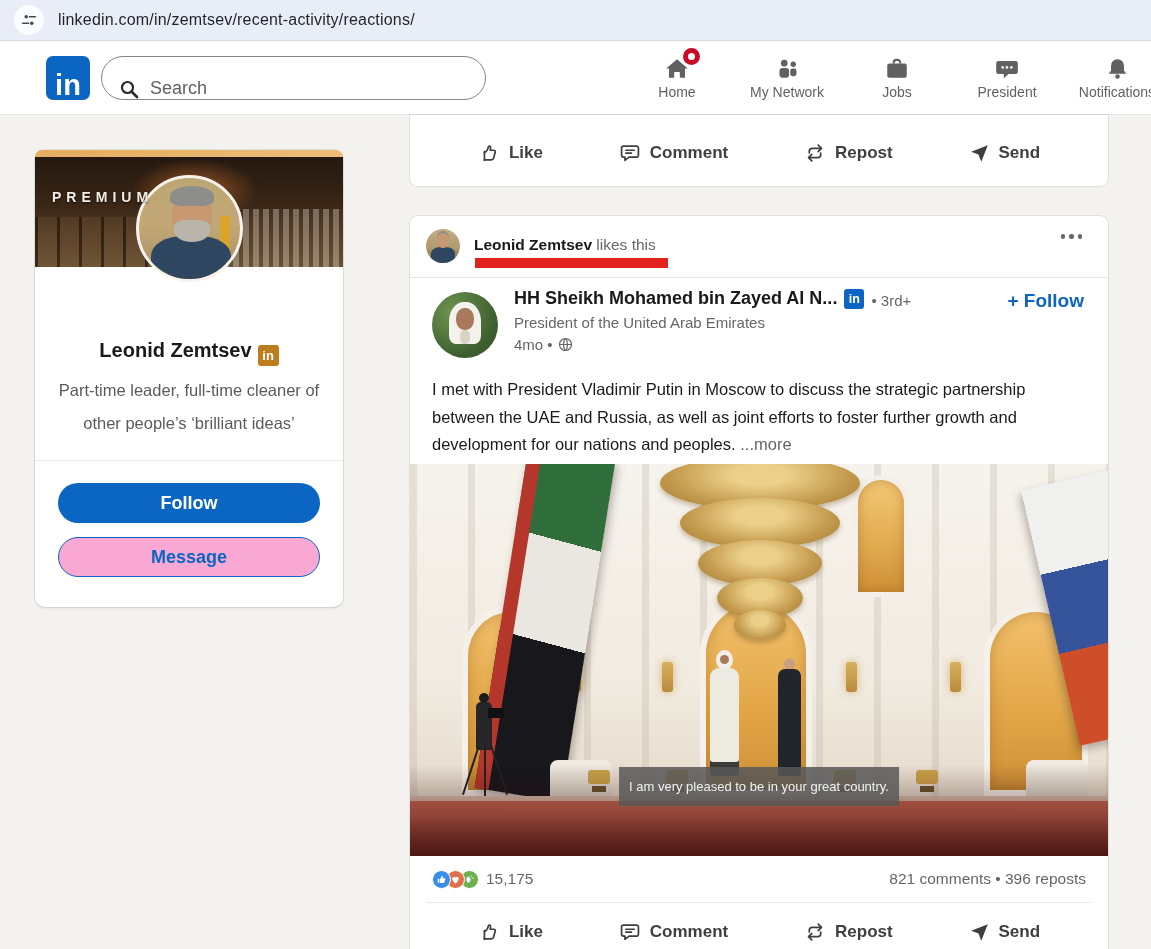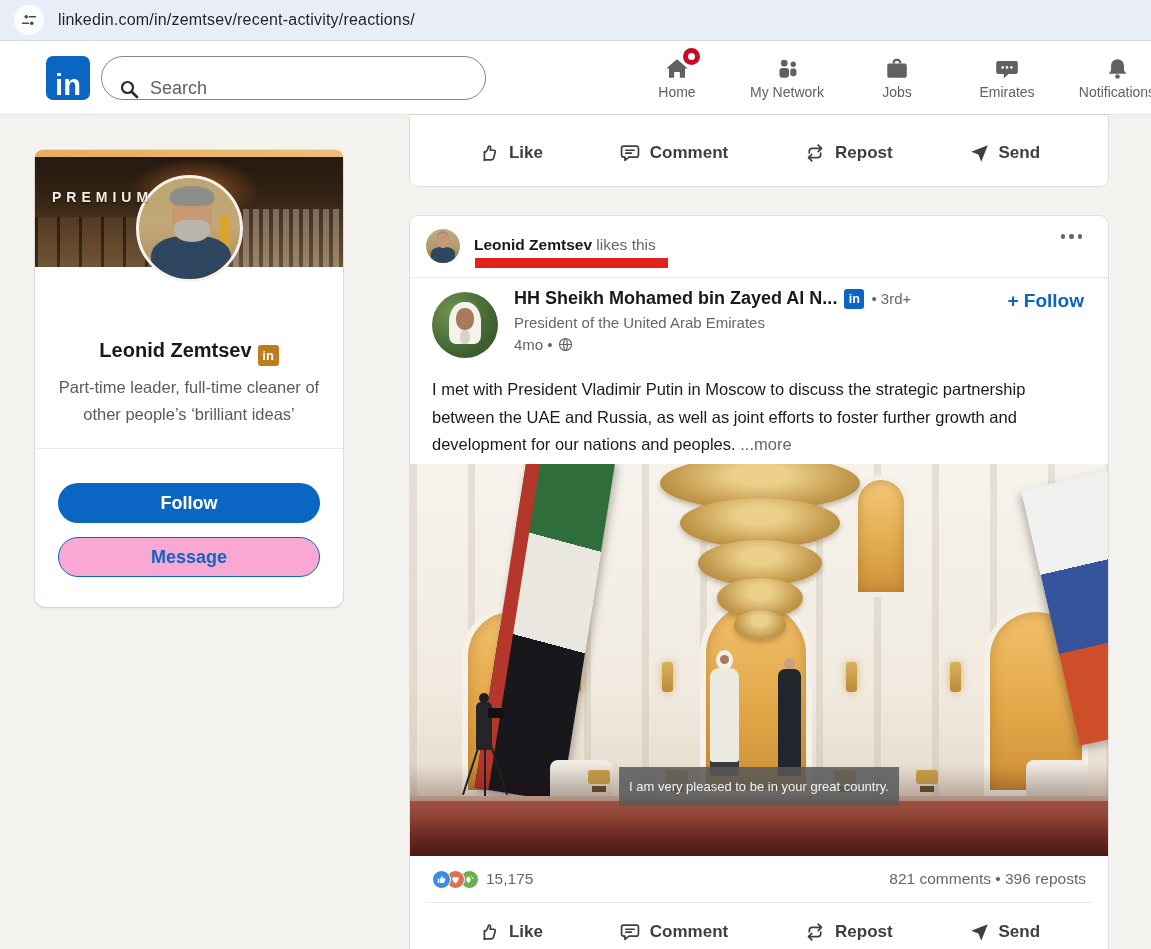--- a/index.html
+++ b/index.html
@@ -40,21 +40,21 @@
   .premium { position:absolute; left:17px; top:32px; color:#f3ede2; font-size:14px; font-weight:bold; letter-spacing:5px; text-shadow:0 1px 2px rgba(0,0,0,.7); z-index:3; }
   .avatar-big { position:absolute; left:101px; top:25px; width:107px; height:107px; border-radius:50%; border:3px solid #f7f3ec; z-index:2; overflow:hidden;
       background:linear-gradient(180deg,#bba671 0%, #c3a877 45%, #a68d5f 100%); }
   .avatar-big .crane { position:absolute; right:10px; top:38px; width:10px; height:40px; background:#d8a42c; }
   .avatar-big .suit { position:absolute; left:12px; top:58px; width:80px; height:50px; background:#2e4660; border-radius:40% 40% 0 0; }
   .avatar-big .head { position:absolute; left:33px; top:14px; width:40px; height:48px; background:#c79872; border-radius:46%; }
   .avatar-big .hair { position:absolute; left:31px; top:8px; width:44px; height:20px; background:#8d8d89; border-radius:50% 50% 30% 30%; }
   .avatar-big .beard { position:absolute; left:35px; top:42px; width:36px; height:22px; background:#b9b5ad; border-radius:30% 30% 50% 50%; }
   .pcard-name-row { margin-top:72px; text-align:center; font-size:20px; font-weight:bold; color:#191919; }
   .in-gold { display:inline-block; width:21px; height:21px; background:#bd7c1e; border-radius:3px; color:#fff; font-size:13px; font-weight:bold; text-align:center; line-height:21px; vertical-align:-3px; margin-left:6px; }
-  .pcard-headline { margin:8px 22px 0; text-align:center; font-size:16.5px; line-height:27px; color:#5b5b5b; }
+  .pcard-headline { margin:8px 22px 0; text-align:center; font-size:16.5px; line-height:33px; color:#5b5b5b; }
   .pcard-div { margin-top:20px; border-top:1px solid #e8e8e8; }
   .btn-follow { position:absolute; left:23px; top:333px; width:262px; height:40px; background:#0a66c2; border:none; border-radius:20px; color:#fff; font-size:18px; font-weight:bold; cursor:pointer; font-family:"Liberation Sans", sans-serif; }
   .btn-message { position:absolute; left:23px; top:387px; width:262px; height:40px; background:#f9a8d4; border:1.5px solid #0a66c2; border-radius:20px; color:#0a66c2; font-size:18px; font-weight:bold; cursor:pointer; font-family:"Liberation Sans", sans-serif; }
 
   
   .feed { position:absolute; left:410px; top:0; width:698px; }
   .card-partial { position:relative; width:698px; height:71px; background:#fff; border-radius:0 0 8px 8px; box-shadow:0 0 0 1px rgba(0,0,0,.08); }
   .card-main { position:absolute; top:101px; left:0; width:698px; height:745px; background:#fff; border-radius:8px; box-shadow:0 0 0 1px rgba(0,0,0,.08); }
 
   .actionbar { display:flex; justify-content:space-around; align-items:center; padding:0 30px; height:58px; }
@@ -72,21 +72,21 @@
   .rx-underline { position:absolute; left:65px; top:42px; width:193px; height:10px; background:#e0211c; }
   .rx-menu { position:absolute; right:20px; top:12px; padding:6px; cursor:pointer; display:flex; gap:4px; }
   .rx-menu i { width:4.5px; height:4.5px; border-radius:50%; background:#666; }
 
   
   .auth { position:absolute; left:0; top:62px; width:100%; height:96px; }
   .auth-ava { position:absolute; left:22px; top:14px; width:66px; height:66px; border-radius:50%; overflow:hidden;
       background:radial-gradient(circle at 30% 30%, #6f934f, #3c5e2f 70%); }
   .auth-ava::before { content:""; position:absolute; left:17px; top:10px; width:32px; height:42px; background:#f4f2ec; border-radius:46% 46% 20% 20%; }
   .auth-ava::after { content:""; position:absolute; left:24px; top:16px; width:18px; height:22px; background:#a8795a; border-radius:45%; box-shadow:0 18px 0 -4px #d9d3c6; }
-  .auth-name-row { position:absolute; left:104px; top:10px; display:flex; align-items:center; white-space:nowrap; }
+  .auth-name-row { position:absolute; left:104px; top:10px; display:flex; align-items:flex-end; white-space:nowrap; }
   .auth-name { font-size:18px; font-weight:bold; color:#191919; }
   .in-blue { display:inline-block; width:20px; height:20px; background:#0a66c2; border-radius:3px; color:#fff; font-size:12.5px; font-weight:bold; text-align:center; line-height:20px; margin-left:7px; }
   .auth-degree { font-size:15px; color:#666; margin-left:7px; }
   .auth-follow { position:absolute; right:24px; top:12px; color:#0a66c2; font-size:19px; font-weight:bold; cursor:pointer; }
   .auth-headline { position:absolute; left:104px; top:36px; font-size:15px; color:#666; }
   .auth-time { position:absolute; left:104px; top:58px; font-size:15px; color:#666; display:flex; align-items:center; gap:5px; }
 
   
   .post-body { position:absolute; left:22px; top:160px; width:642px; font-size:16.5px; line-height:27.5px; color:#1a1a1a; }
   .post-more { color:#666; cursor:pointer; }
@@ -205,21 +205,21 @@
     </div>
     <div class="nav-item">
       <div class="nav-icon">
         <svg width="26" height="26" viewBox="0 0 24 24">
           <path d="M4 4.5 h16 a2 2 0 0 1 2 2 v8 a2 2 0 0 1 -2 2 h-6.5 L9 20.5 v-4 H4 a2 2 0 0 1 -2 -2 v-8 a2 2 0 0 1 2 -2 Z" fill="#5f6163"></path>
           <circle cx="8" cy="10.5" r="1.2" fill="#fff"></circle>
           <circle cx="12" cy="10.5" r="1.2" fill="#fff"></circle>
           <circle cx="16" cy="10.5" r="1.2" fill="#fff"></circle>
         </svg>
       </div>
-      <div class="nav-label">Emirates</div>
+      <div class="nav-label">President</div>
     </div>
     <div class="nav-item">
       <div class="nav-icon">
         <svg width="25" height="26" viewBox="0 0 24 24" fill="#5f6163">
           <path d="M12 2.6 a6.2 6.2 0 0 1 6.2 6.2 v4.6 l2.2 3.2 H3.6 l2.2 -3.2 V8.8 A6.2 6.2 0 0 1 12 2.6 Z"></path>
           <circle cx="12" cy="19.2" r="2.2"></circle>
         </svg>
       </div>
       <div class="nav-label">Notifications</div>
     </div>

